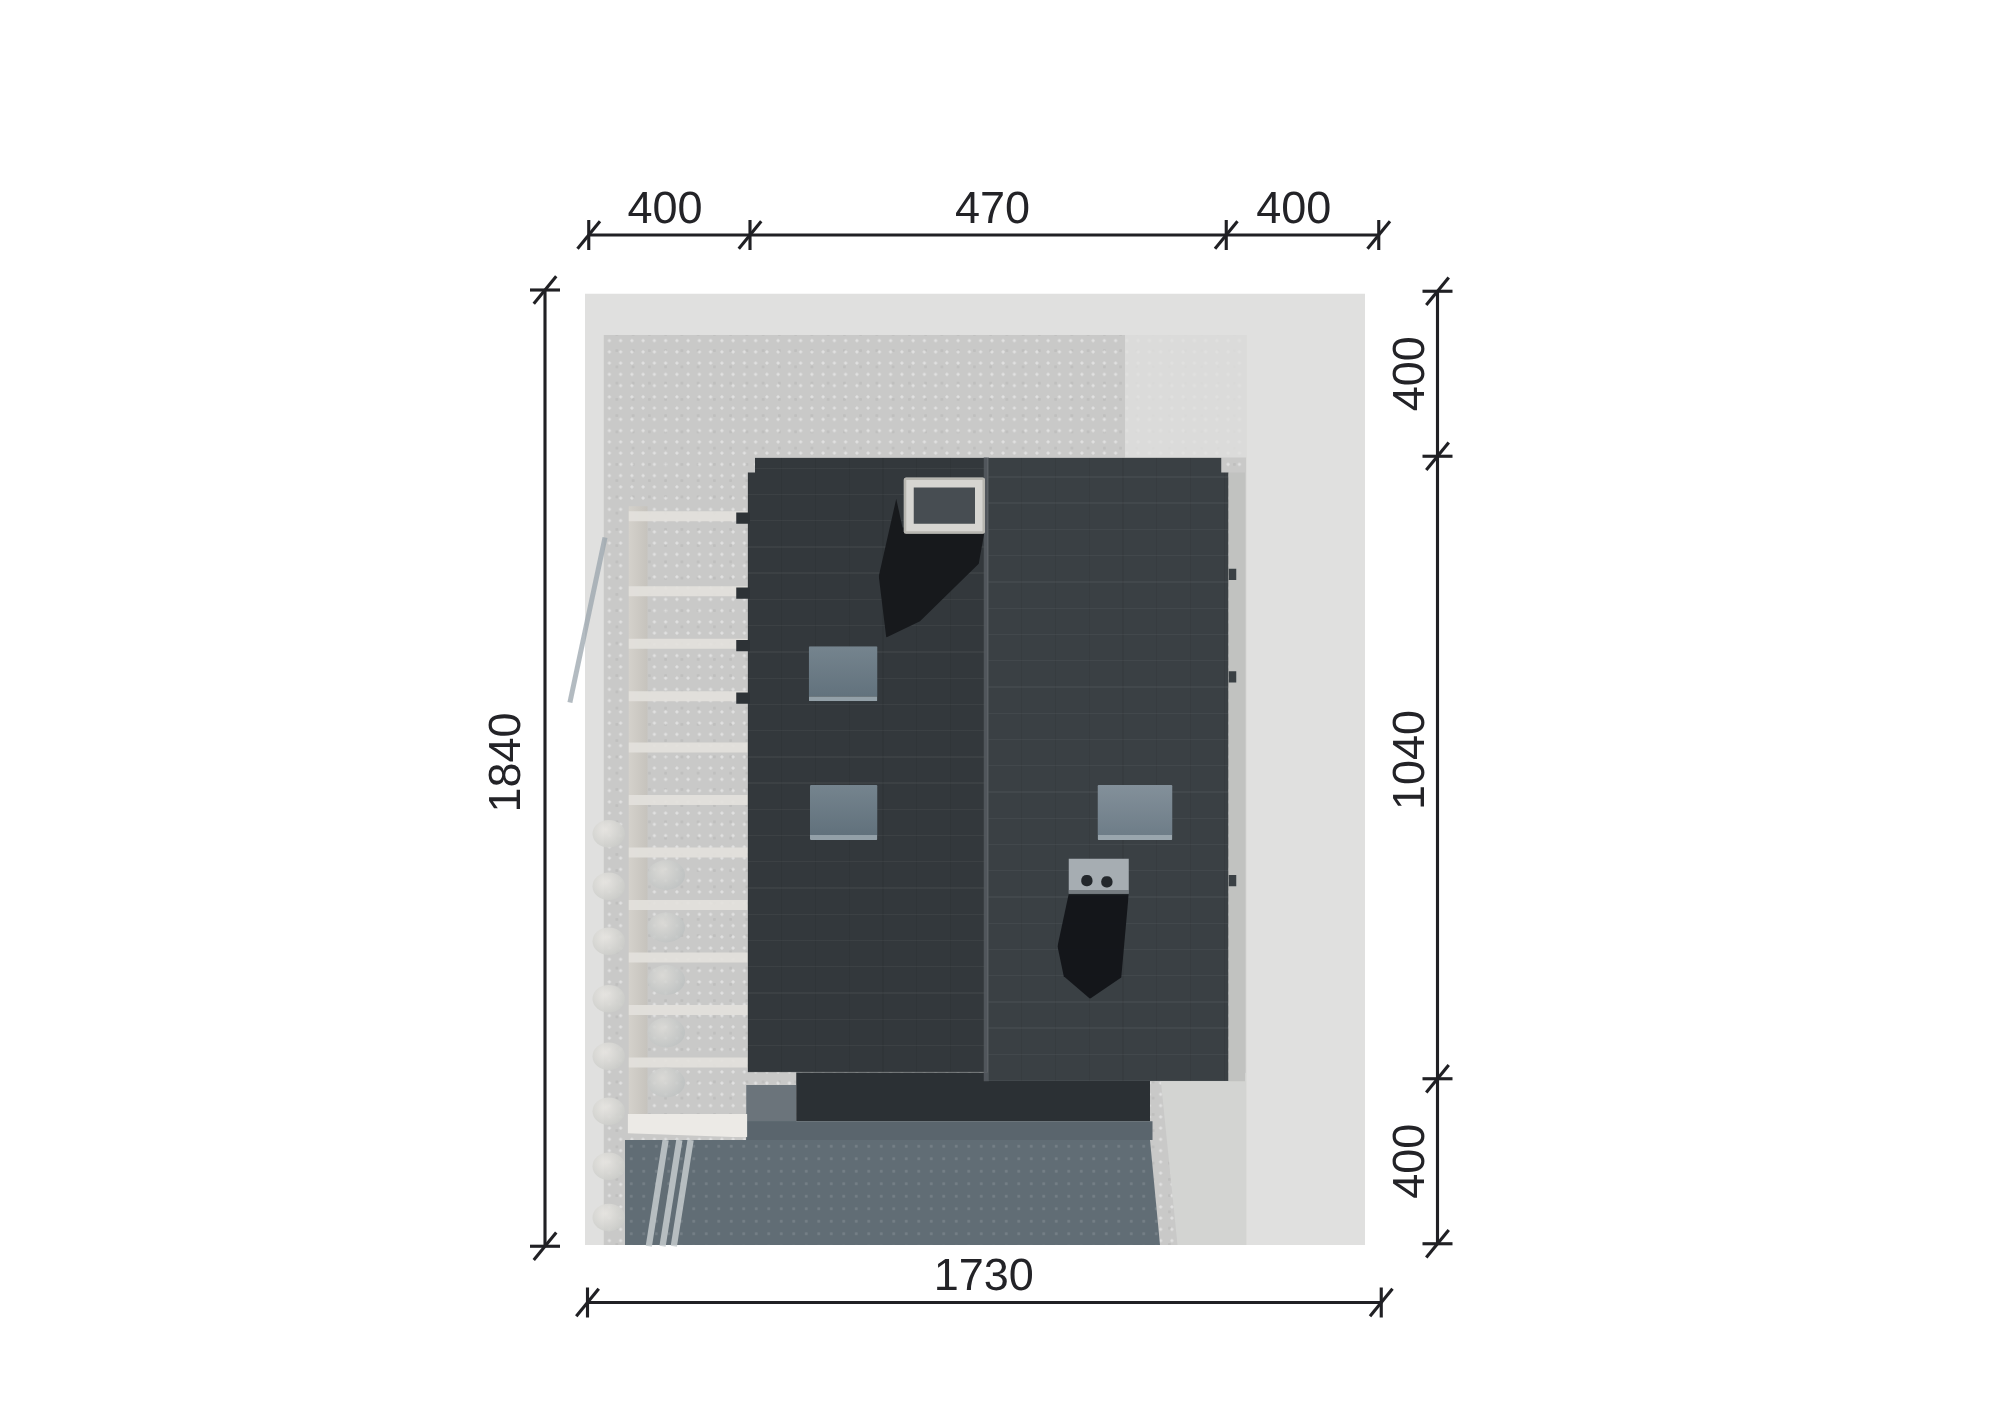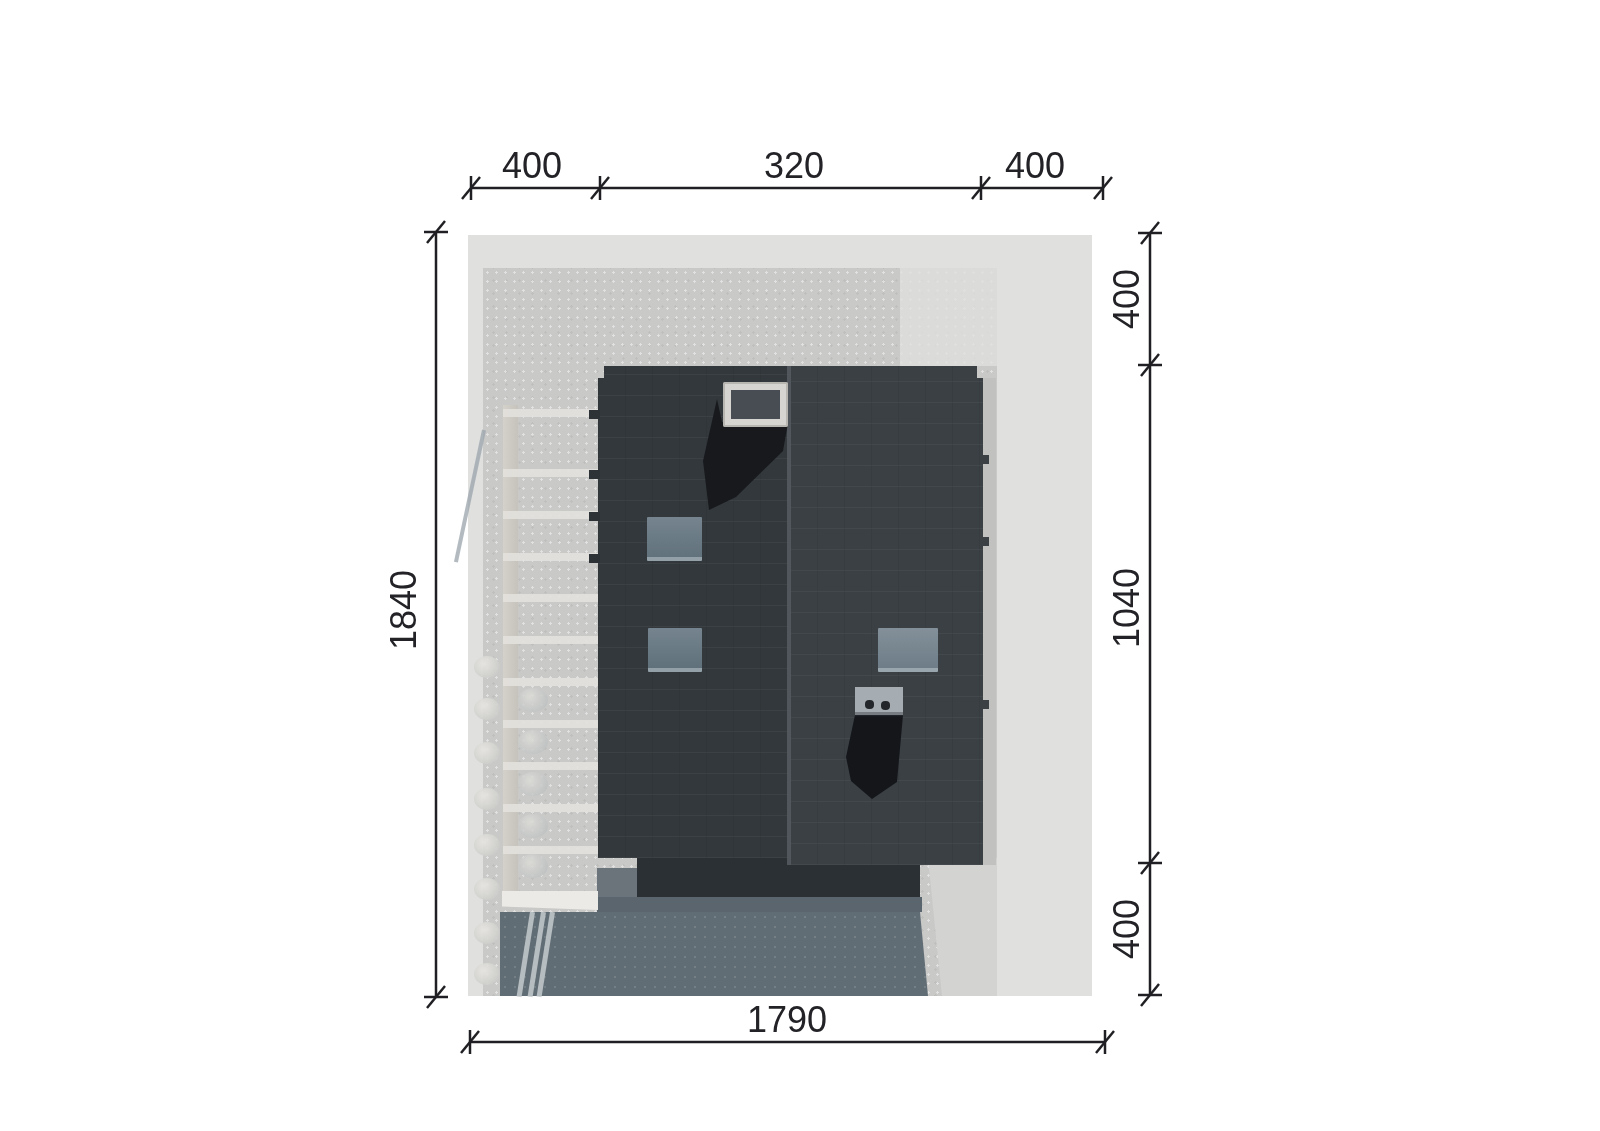--- a/index.html
+++ b/index.html
@@ -187,24 +187,24 @@
       <line x1="1141" y1="244" x2="1159" y2="222"></line>
     <line x1="1138" y1="365" x2="1162" y2="365"></line>
       <line x1="1141" y1="376" x2="1159" y2="354"></line>
     <line x1="1138" y1="863" x2="1162" y2="863"></line>
       <line x1="1141" y1="874" x2="1159" y2="852"></line>
     <line x1="1138" y1="995" x2="1162" y2="995"></line>
       <line x1="1141" y1="1006" x2="1159" y2="984"></line>
   </svg>
 
   <div class="abs dim-label" style="left:532px;top:166px">400</div>
-  <div class="abs dim-label" style="left:794px;top:166px">320</div>
+  <div class="abs dim-label" style="left:794px;top:166px">470</div>
   <div class="abs dim-label" style="left:1035px;top:166px">400</div>
 
-  <div class="abs dim-label" style="left:787px;top:1020px">1790</div>
+  <div class="abs dim-label" style="left:787px;top:1020px">1730</div>
 
   <div class="abs dim-label vert" style="left:404px;top:610px">1840</div>
 
   <div class="abs dim-label vert" style="left:1127px;top:299px">400</div>
   <div class="abs dim-label vert" style="left:1127px;top:608px">1040</div>
   <div class="abs dim-label vert" style="left:1127px;top:929px">400</div>
 
 </div>
 
 </body></html>

